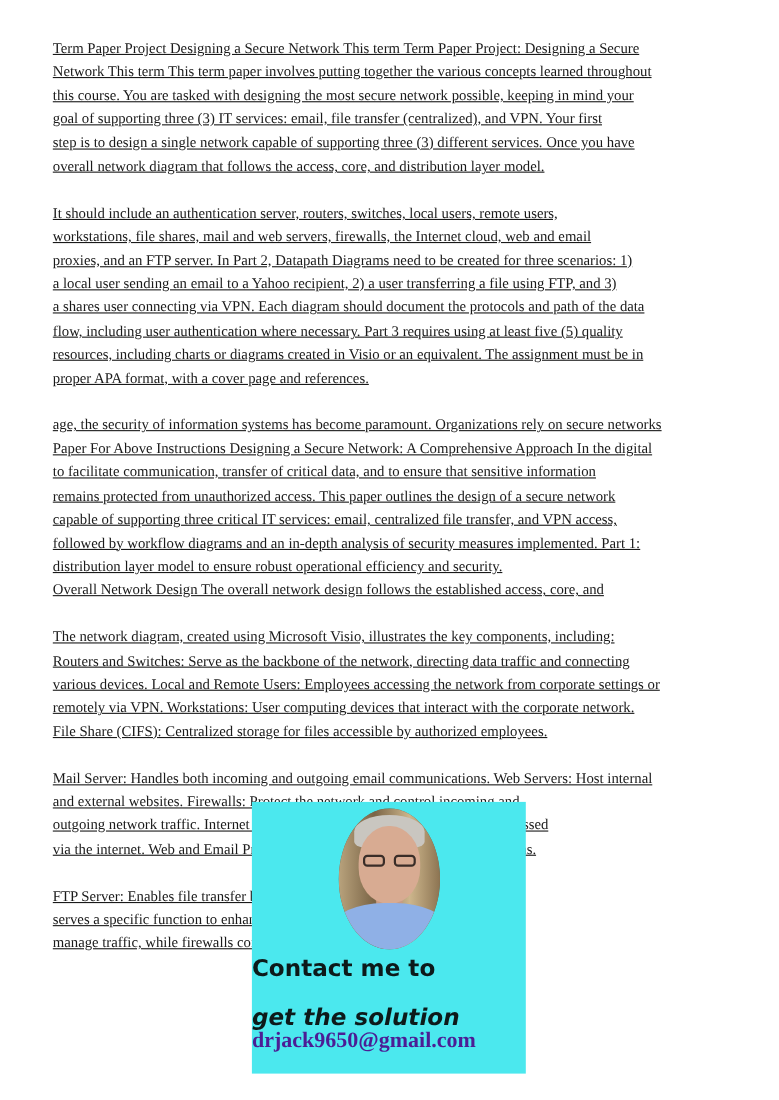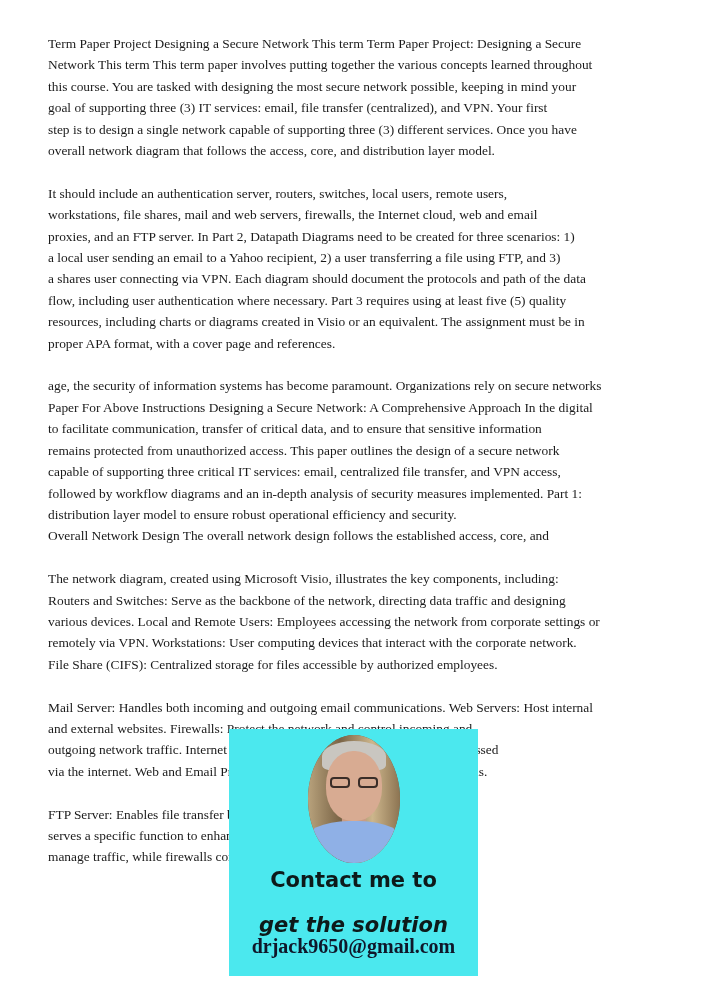--- a/index.html
+++ b/index.html
@@ -22,29 +22,30 @@
       width: 600px;
     }
     .para {
       font-size: 13.4px;
       line-height: 21.4px;
       margin: 0 0 21.4px 0;
     }
     .line {
       display: block;
       white-space: nowrap;
+      text-decoration: underline;
     }
     .overlay {
       position: absolute;
       left: 229px;
       top: 729px;
       width: 249px;
       height: 247px;
       background: #4be8ee;
-      text-align: center;
+      text-align: left;
     }
     .portrait {
       position: absolute;
       left: 79px;
       top: 6px;
       width: 92px;
       height: 128px;
       border-radius: 50%;
       overflow: hidden;
       background: #6b5a44;
@@ -98,21 +99,21 @@
     }
     .cta.l1 { top: 136px; }
     .cta.l2 { top: 181px; font-style: italic; }
     .email {
       position: absolute;
       left: 0; right: 0; top: 203px;
       font-family: "Liberation Serif", "DejaVu Serif", serif;
       font-weight: bold;
       font-size: 20px;
       line-height: 28px;
-      color: #0f172a;
+      color: #4c1d95;
     }
   </style>
 </head>
 <body>
 
 <div class="page">
   <p class="para">
     <span class="line">Term Paper Project Designing a Secure Network This term Term Paper Project: Designing a Secure</span>
     <span class="line">Network This term This term paper involves putting together the various concepts learned throughout</span>
     <span class="line">this course. You are tasked with designing the most secure network possible, keeping in mind your</span>
@@ -135,21 +136,21 @@
     <span class="line">Paper For Above Instructions Designing a Secure Network: A Comprehensive Approach In the digital</span>
     <span class="line">to facilitate communication, transfer of critical data, and to ensure that sensitive information</span>
     <span class="line">remains protected from unauthorized access. This paper outlines the design of a secure network</span>
     <span class="line">capable of supporting three critical IT services: email, centralized file transfer, and VPN access,</span>
     <span class="line">followed by workflow diagrams and an in-depth analysis of security measures implemented. Part 1:</span>
     <span class="line">distribution layer model to ensure robust operational efficiency and security.</span>
     <span class="line">Overall Network Design The overall network design follows the established access, core, and</span>
   </p>
   <p class="para">
     <span class="line">The network diagram, created using Microsoft Visio, illustrates the key components, including:</span>
-    <span class="line">Routers and Switches: Serve as the backbone of the network, directing data traffic and designing</span>
+    <span class="line">Routers and Switches: Serve as the backbone of the network, directing data traffic and connecting</span>
     <span class="line">various devices. Local and Remote Users: Employees accessing the network from corporate settings or</span>
     <span class="line">remotely via VPN. Workstations: User computing devices that interact with the corporate network.</span>
     <span class="line">File Share (CIFS): Centralized storage for files accessible by authorized employees.</span>
   </p>
   <p class="para">
     <span class="line">Mail Server: Handles both incoming and outgoing email communications. Web Servers: Host internal</span>
     <span class="line">and external websites. Firewalls: Protect the network and control incoming and</span>
     <span class="line">outgoing network traffic. Internet Cloud: Provides connection and services accessed</span>
     <span class="line">via the internet. Web and Email Proxies: Manage web and email communications.</span>
   </p>

